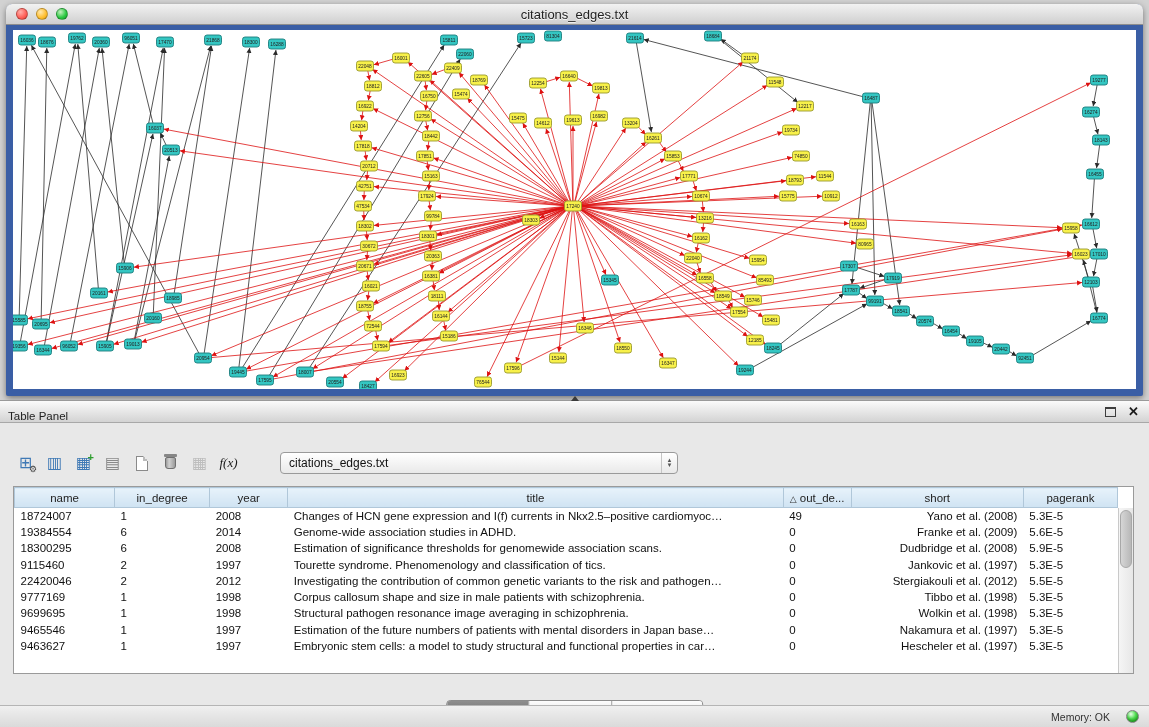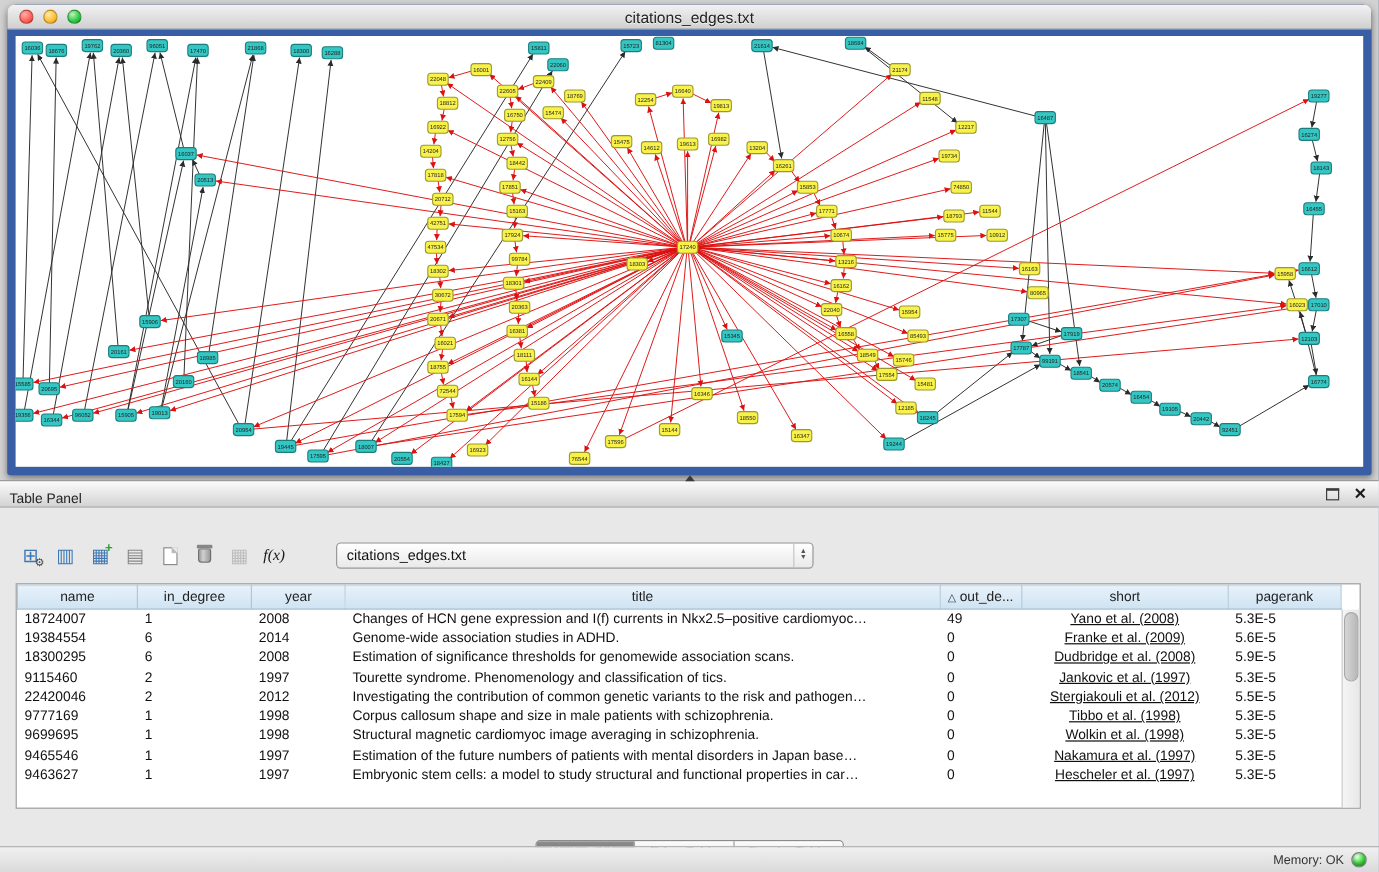--- a/index.html
+++ b/index.html
@@ -66,39 +66,39 @@
   
   .table-box { position:absolute; left:13px; right:15px; top:62px; height:188px;
     background:#fff; border:1px solid #9a9a9a; overflow:hidden; }
   table { width:calc(100% - 15px); border-collapse:collapse; table-layout:fixed; }
   thead th { height:20px; background:linear-gradient(#e7f2fb,#cfe3f2); border:1px solid #b0c7d9;
     font-weight:normal; font-size:11.5px; color:#222; text-align:center; padding:0 4px;
     overflow:hidden; white-space:nowrap;margin-top:24px; }
   thead th .sort-glyph { font-size:9px; margin-right:3px; color:#333; }
   tbody td { height:16.3px; padding:0 6px; font-size:11.5px; color:#101010;
     white-space:nowrap; overflow:hidden; }
-  tbody td.c-short { text-align:center;text-decoration:underline; }
+  tbody td.c-short { text-align:right; }
   .vscroll { position:absolute; right:0; top:21px; bottom:0; width:15px;
     background:linear-gradient(90deg,#f5f5f5,#e7e7e7); border-left:1px solid #c9c9c9; }
   .vthumb { position:absolute; left:1px; right:1px; top:2px; height:58px; border-radius:6px;
     background:linear-gradient(90deg,#d6d6d6,#b8b8b8); border:1px solid #a8a8a8; }
 
   
   .tabbar { position:absolute; top:251px; left:50%; transform:translateX(-50%);
     display:flex; height:20px; border:1px solid #8b8b8b; border-radius:4px; overflow:hidden;
     box-shadow:0 1px 0 rgba(255,255,255,.7);margin-top:25px; }
   .tab { padding:0 12px; font-size:11.5px; display:flex; align-items:center;
     background:linear-gradient(#fdfdfd,#d8d8d8); color:#1c1c1c; border-left:1px solid #a5a5a5; white-space:nowrap; }
   .tab:first-child { border-left:none; }
   .tab.selected { background:linear-gradient(#8e8e8e,#676767); color:#fff; }
 
   
   .statusbar { position:absolute; left:0; bottom:0; width:100%; height:22px;
     background:linear-gradient(#f0f0f0,#dadada); border-top:1px solid #b5b5b5;
-    display:flex; align-items:center; justify-content:flex-end; padding-right:10px; gap:6px; }
+    display:flex; align-items:center; justify-content:flex-end; padding-right:10px; gap:16px; }
   .mem-label { font-size:10.5px; color:#333; }
   .mem-dot { width:13px; height:13px; border-radius:50%; border:1px solid #7f7f7f;
     background:radial-gradient(circle at 35% 28%, #eaffea, #54e054 45%, #159a15);
     box-shadow:inset 0 -2px 3px rgba(0,90,0,.4); }
 </style>
 </head>
 <body>
 
 <div class="graph-window">
   <div class="titlebar">
@@ -957,21 +957,21 @@
               <td>1998</td>
               <td>Corpus callosum shape and size in male patients with schizophrenia.</td>
               <td>0</td>
               <td class="c-short">Tibbo et al. (1998)</td>
               <td>5.3E-5</td>
             </tr>
             <tr>
               <td>9699695</td>
               <td>1</td>
               <td>1998</td>
-              <td>Structural magnetic cardiomyoc image averaging in schizophrenia.</td>
+              <td>Structural pathogen resonance image averaging in schizophrenia.</td>
               <td>0</td>
               <td class="c-short">Wolkin et al. (1998)</td>
               <td>5.3E-5</td>
             </tr>
             <tr>
               <td>9465546</td>
               <td>1</td>
               <td>1997</td>
               <td>Estimation of the future numbers of patients with mental disorders in Japan base…</td>
               <td>0</td>

